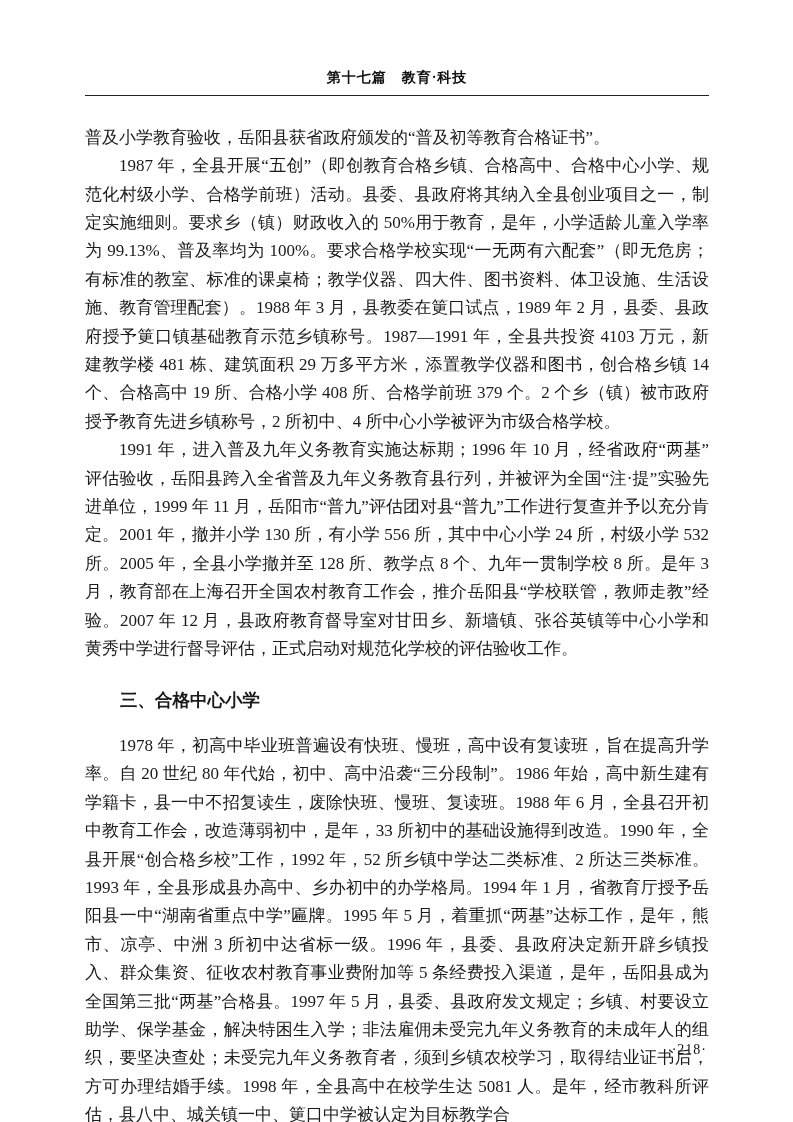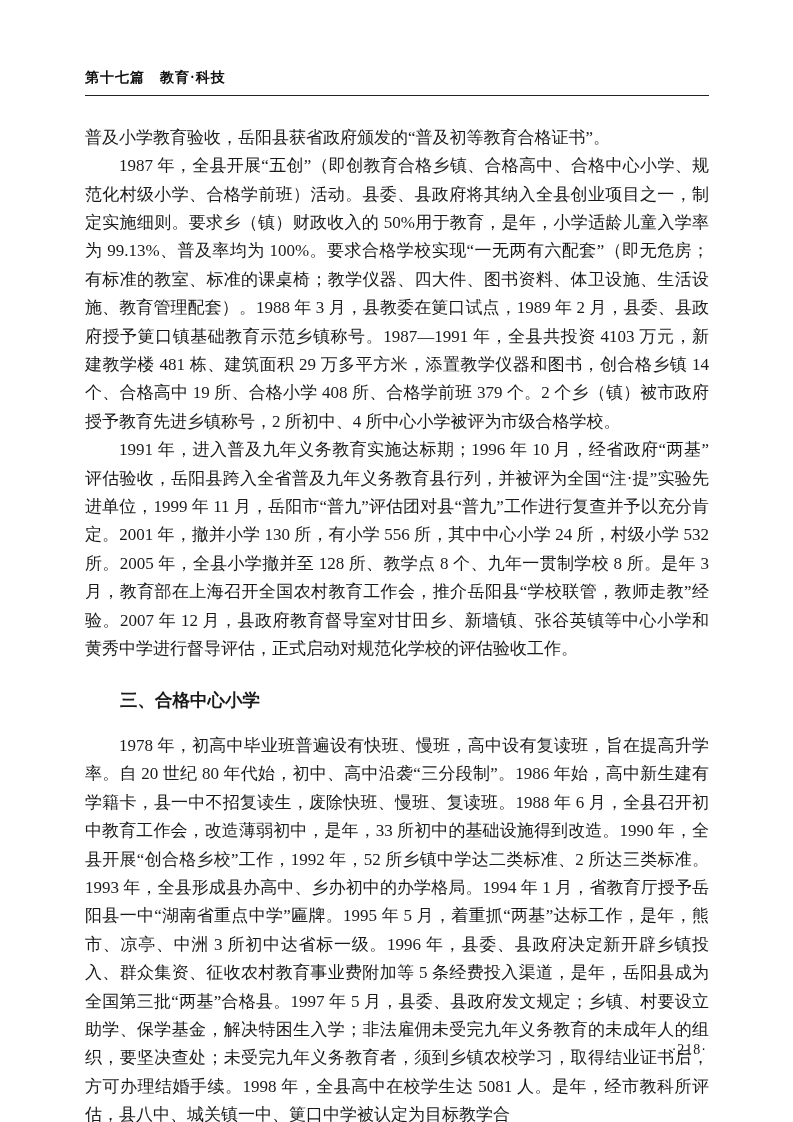--- a/index.html
+++ b/index.html
@@ -13,21 +13,21 @@
     height: 1122px;
     margin: 0 auto;
     background: #ffffff;
     box-sizing: border-box;
     padding: 70px 84px 0 85px;
     font-family: "Liberation Serif", "DejaVu Serif", serif;
     color: #1a1a1a;
     overflow: hidden;
   }
   .page-header {
-    text-align: left;
+    text-align: center;
     font-size: 14px;
     font-weight: bold;
     letter-spacing: 1px;
     color: #111;
     line-height: 1.2;
   }
   .header-rule {
     border: none;
     border-bottom: 1.6px solid #222;
     margin: 8px 0 0 0;

